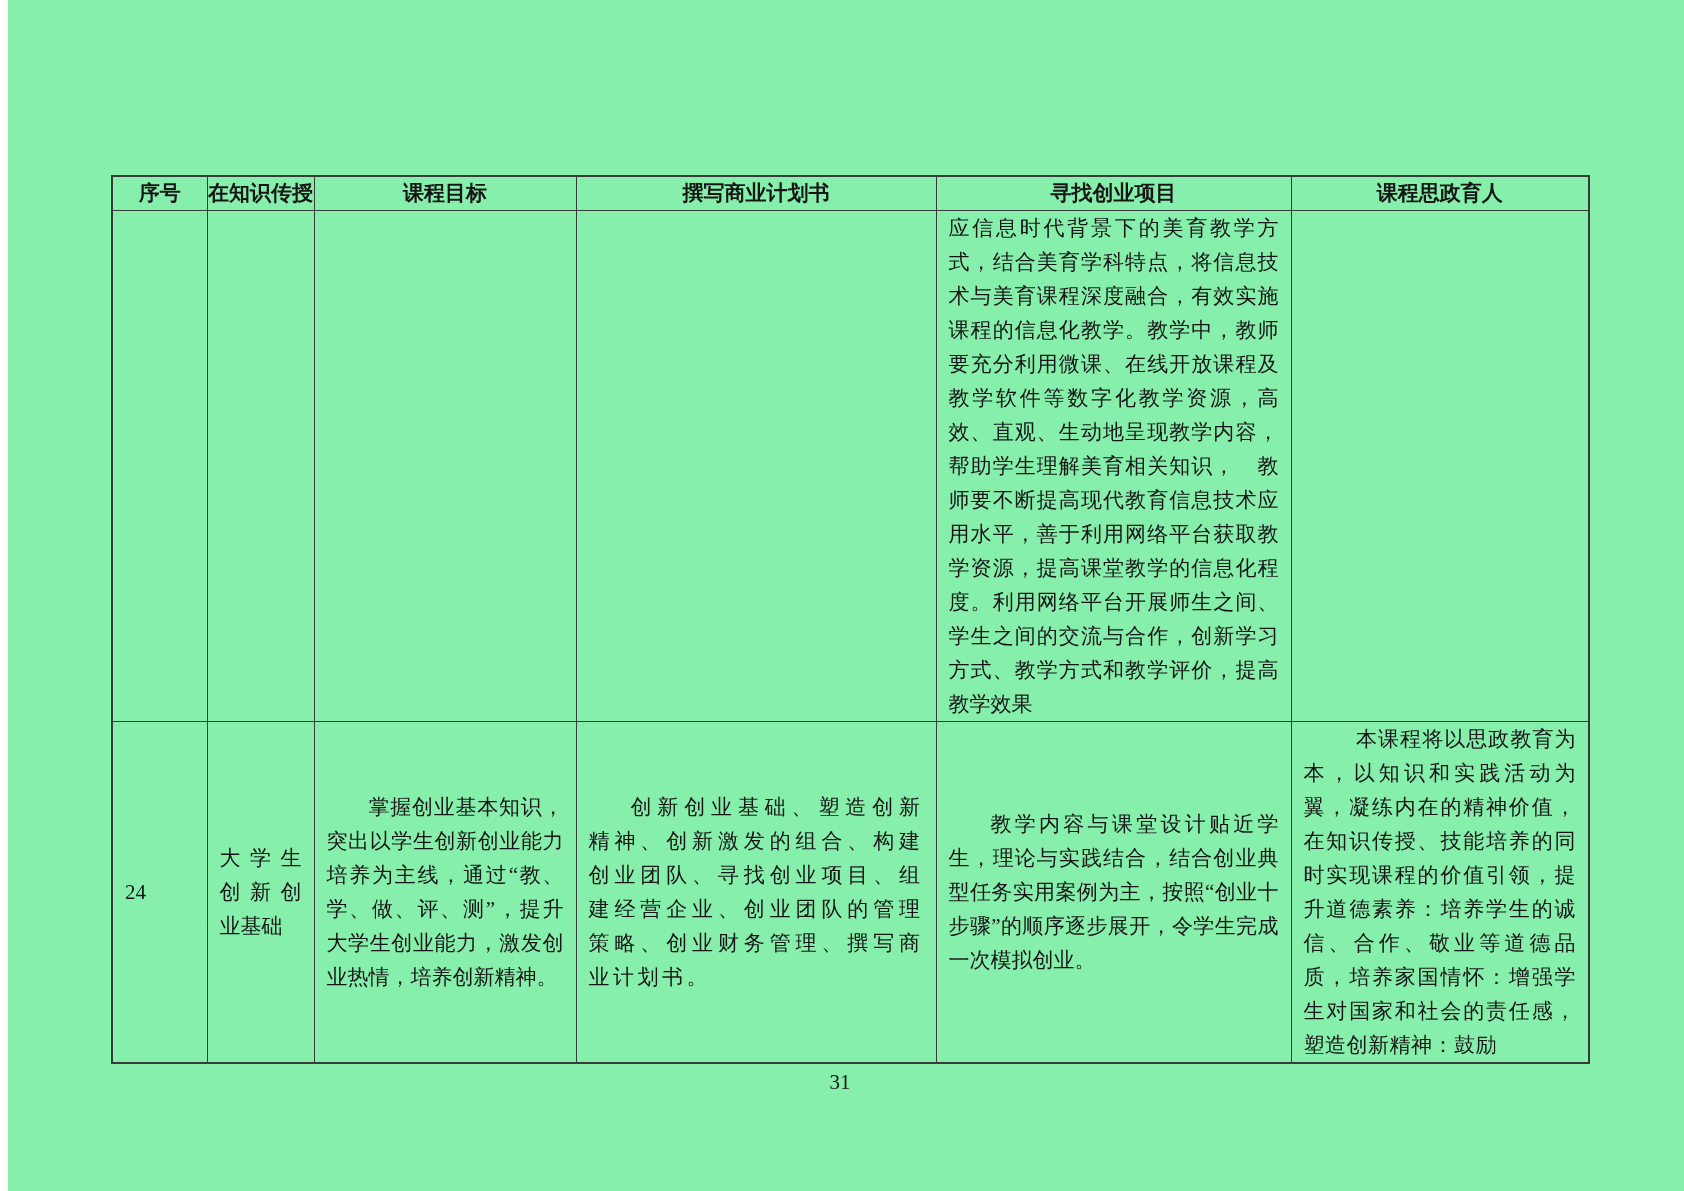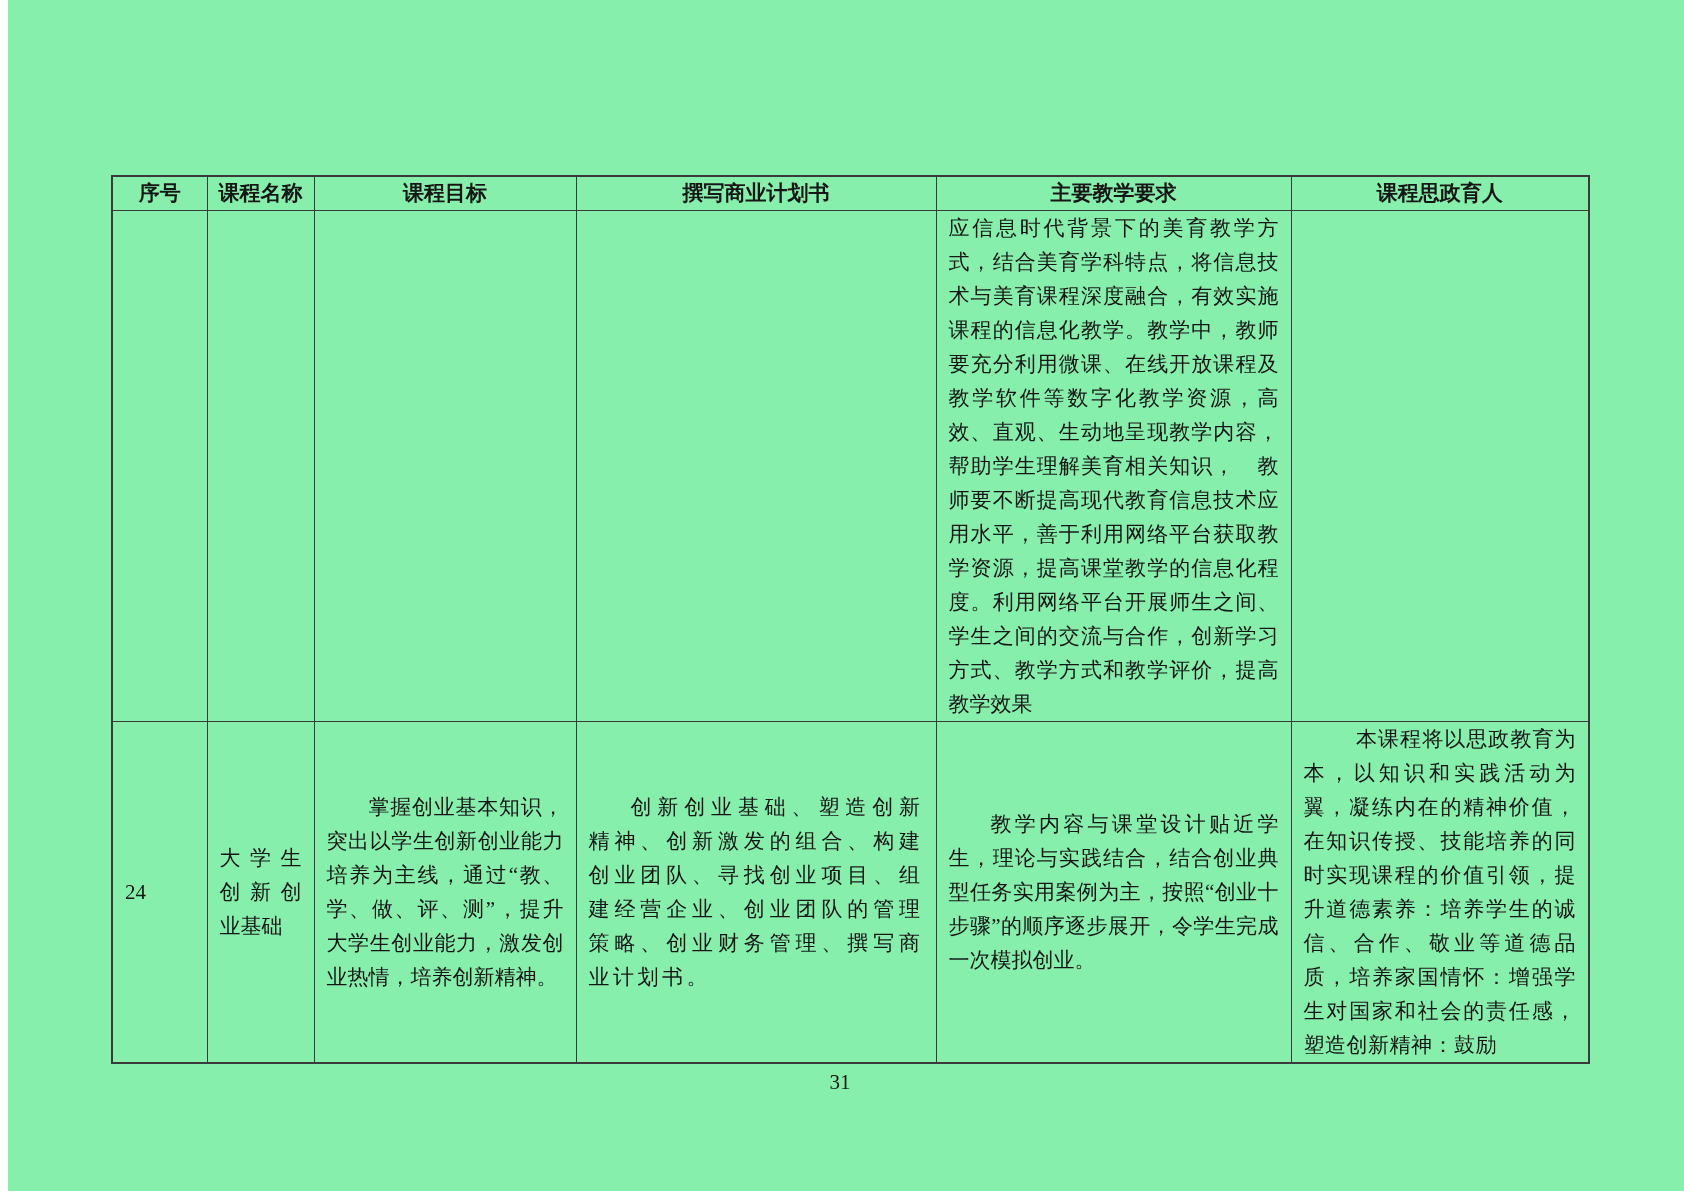--- a/index.html
+++ b/index.html
@@ -75,24 +75,24 @@
       <col style="width:95px">
       <col style="width:107px">
       <col style="width:262px">
       <col style="width:360px">
       <col style="width:355px">
       <col style="width:298px">
     </colgroup>
     <tbody>
         <tr class="row-h">
       <th>序号</th>
-      <th>课程名称</th>
+      <th>在知识传授</th>
       <th>课程目标</th>
       <th>撰写商业计划书</th>
-      <th>主要教学要求</th>
+      <th>寻找创业项目</th>
       <th>课程思政育人</th>
     </tr>
 
     <tr class="row-a">
       <td></td>
       <td></td>
       <td></td>
       <td></td>
       <td class="c-req-a">应信息时代背景下的美育教学方式，结合美育学科特点，将信息技术与美育课程深度融合，有效实施课程的信息化教学。教学中，教师要充分利用微课、在线开放课程及教学软件等数字化教学资源，高效、直观、生动地呈现教学内容，帮助学生理解美育相关知识，　教师要不断提高现代教育信息技术应用水平，善于利用网络平台获取教学资源，提高课堂教学的信息化程度。利用网络平台开展师生之间、学生之间的交流与合作，创新学习方式、教学方式和教学评价，提高教学效果</td>
       <td></td>

